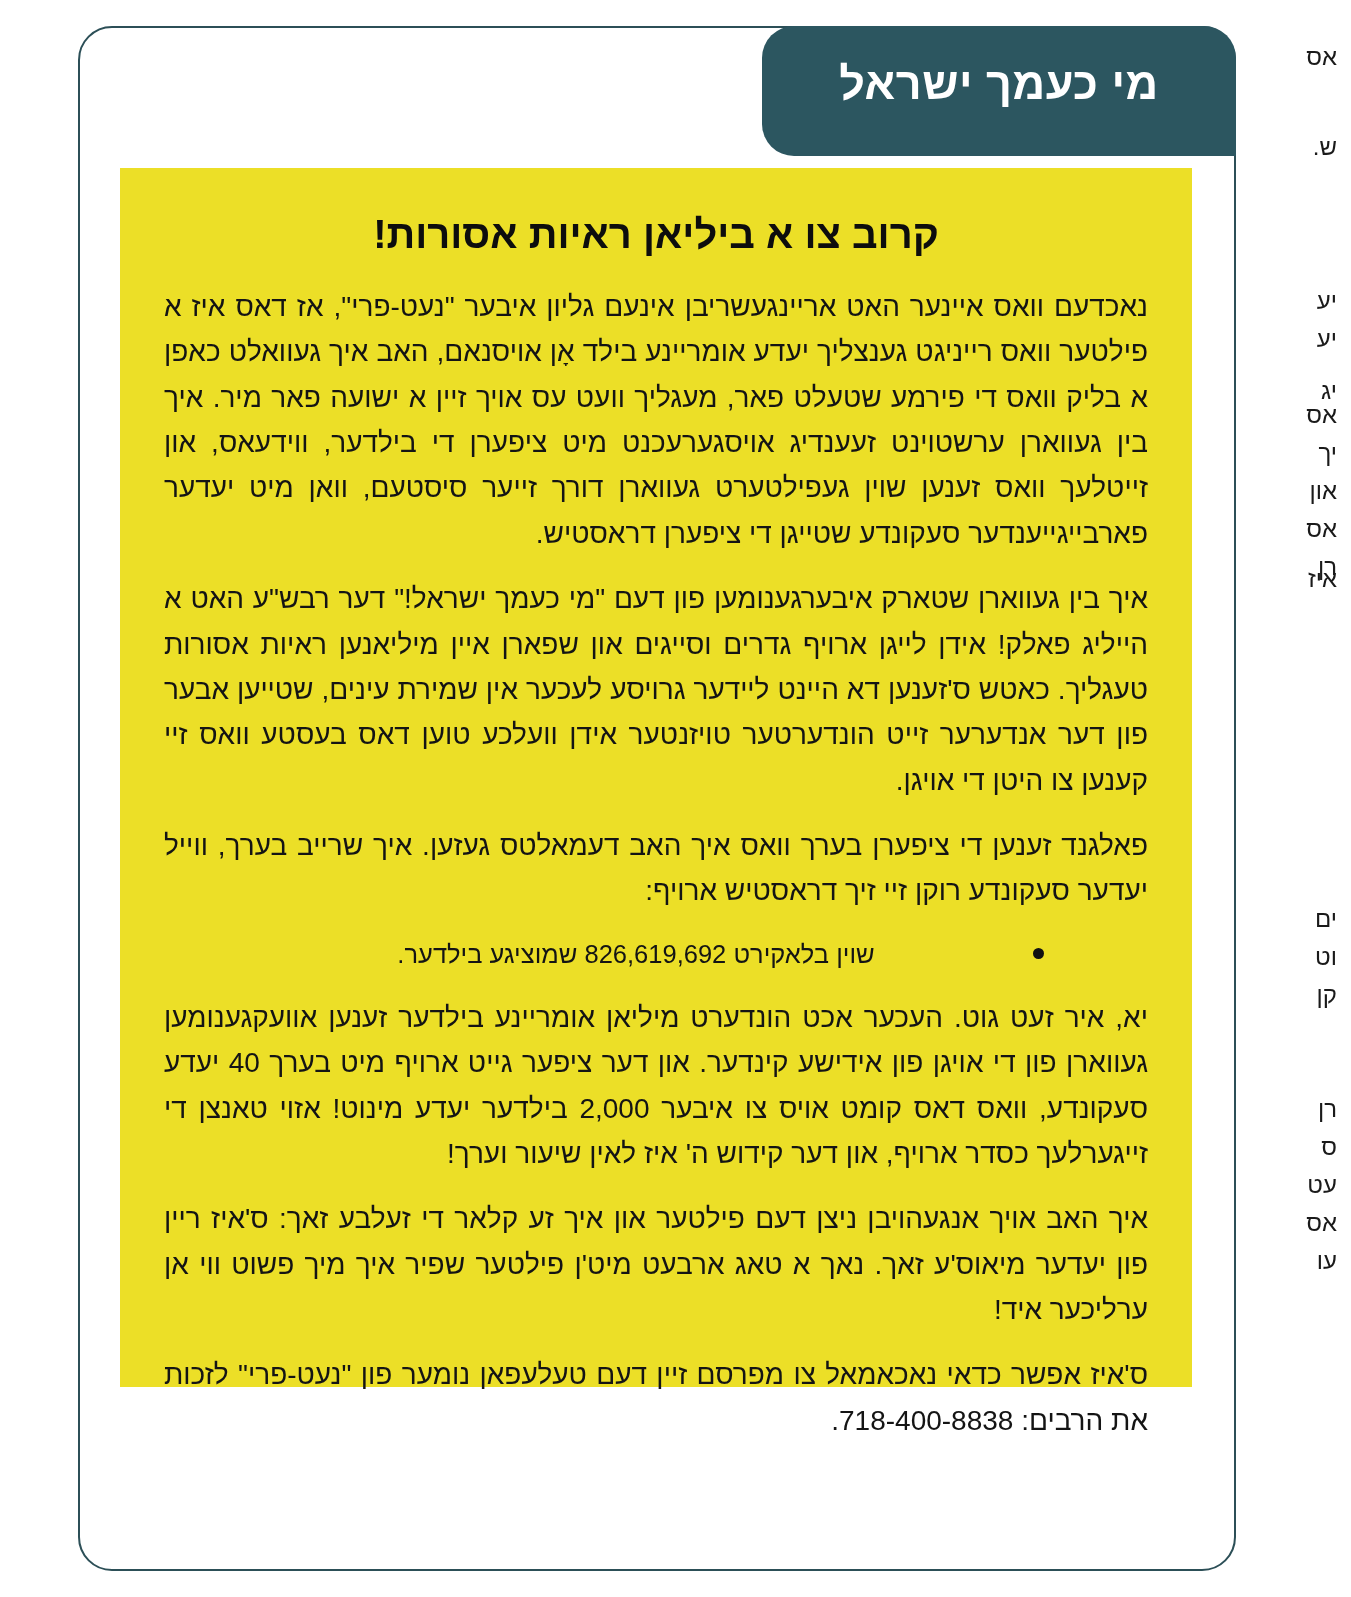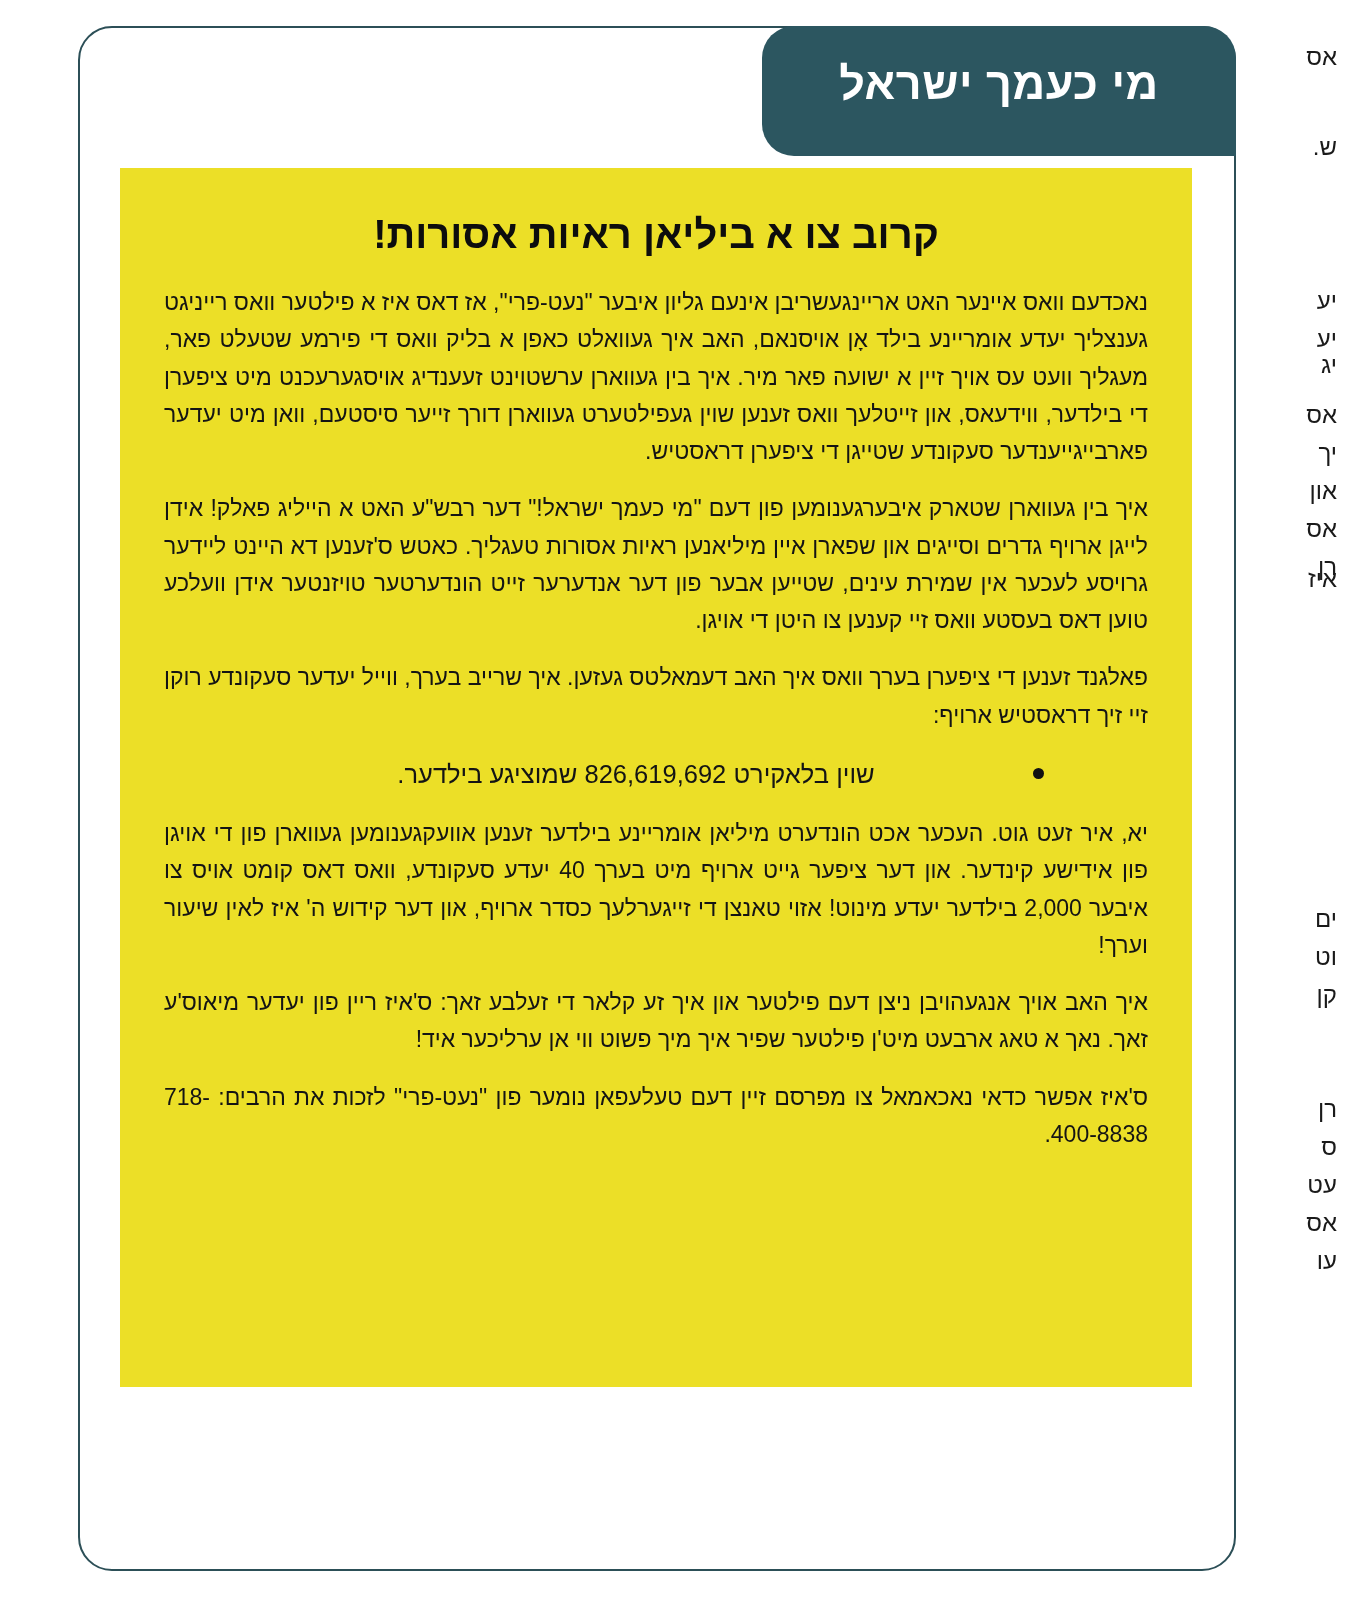--- a/index.html
+++ b/index.html
@@ -79,21 +79,21 @@
     color: #0d0d0d;
     font-size: 40px;
     font-weight: bold;
     text-align: center;
     margin: 6px 0 26px 0;
     line-height: 1.2;
   }
 
   .para {
     color: #141414;
-    font-size: 23px;
+    font-size: 28px;
     line-height: 1.62;
     text-align: justify;
     text-align-last: right;
     margin: 0 0 20px 0;
   }
 
   .bullets {
     list-style: none;
     margin: 2px 0 20px 0;
     padding: 0 40px 0 0;
@@ -151,21 +151,21 @@
 </head>
 <body>
 
 <div class="page">
 
   <div class="bg-column">
     <div class="frag" style="top:38px">אס</div>
     <div class="frag" style="top:128px">ש.</div>
     <div class="frag" style="top:282px">יע</div>
     <div class="frag" style="top:320px">יע</div>
-    <div class="frag" style="top:346px">יג</div>
+    <div class="frag" style="top:372px">יג</div>
     <div class="frag" style="top:396px">אס</div>
     <div class="frag" style="top:434px">יך</div>
     <div class="frag" style="top:472px">און</div>
     <div class="frag" style="top:510px">אס</div>
     <div class="frag" style="top:548px">רן</div>
     <div class="frag" style="top:560px">איז</div>
     <div class="frag" style="top:900px">ים</div>
     <div class="frag" style="top:938px">וט</div>
     <div class="frag" style="top:976px">קן</div>
     <div class="frag" style="top:1090px">רן</div>

